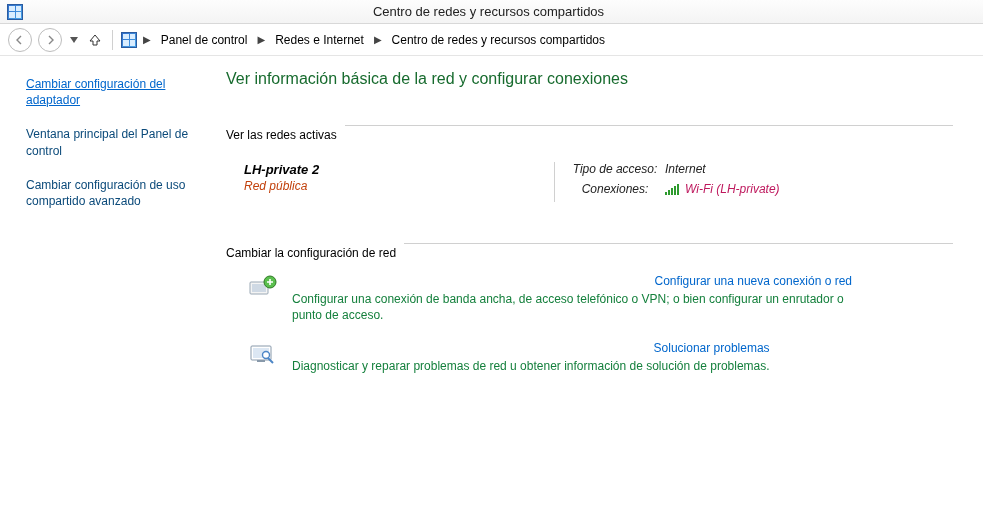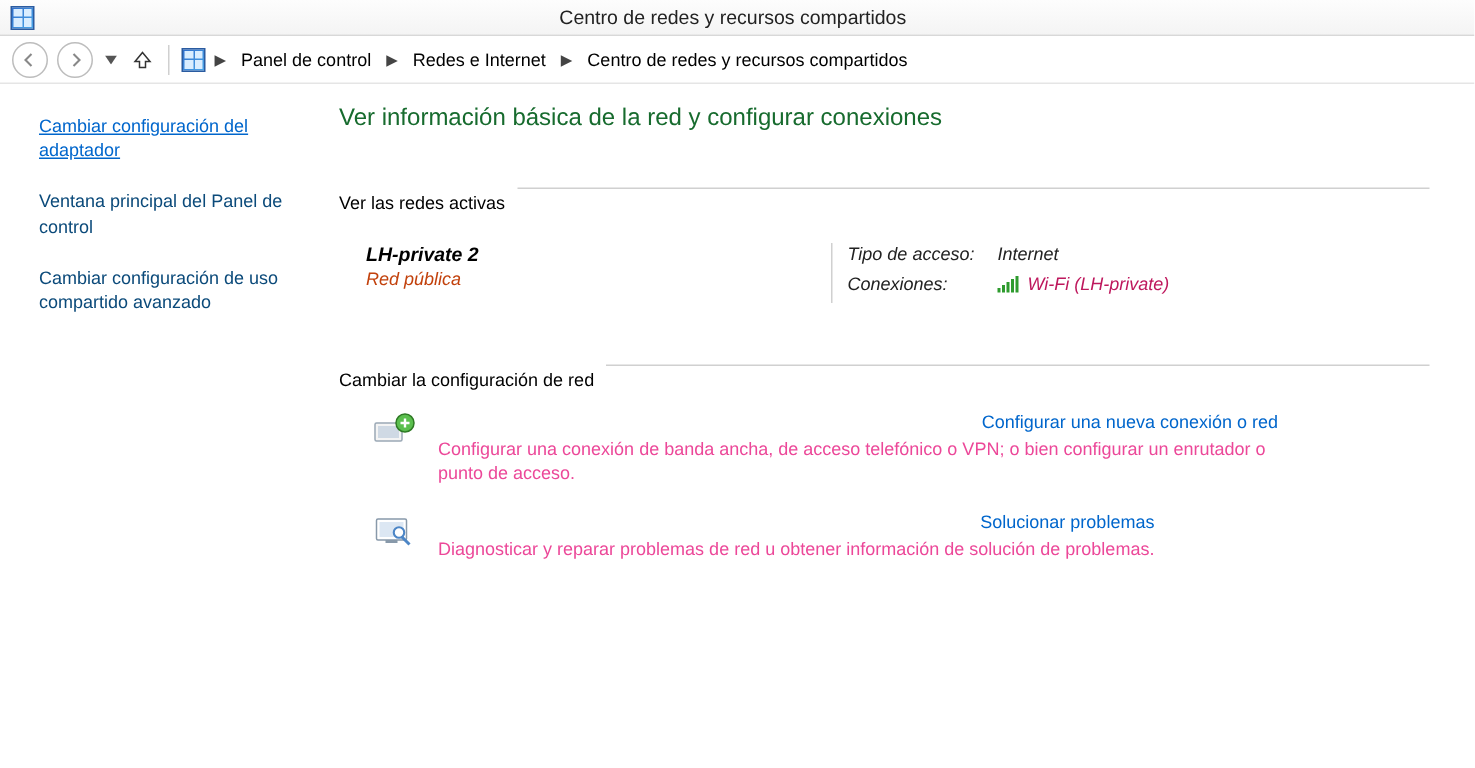--- a/index.html
+++ b/index.html
@@ -34,37 +34,37 @@
   .ruled-section { display:flex; align-items:center; margin-bottom:14px;}
   .ruled-section .label { white-space:nowrap; margin-right:8px;margin-top:20px; }
   .ruled-section .rule { flex:1; height:1px; background:#d0d0d0; }
 
   .networks { display:flex; padding: 6px 0 24px 18px; font-style: italic; }
   .net-left { width: 300px; }
   .net-name { font-weight:700; font-size:13px; margin-bottom:2px; }
   .net-type { font-size:12px; color:#c2410c; }
   .net-divider { width:1px; background:#d0d0d0; margin: 0 10px; }
   .net-right { font-size:12px; }
-  .net-row { display:flex; margin-bottom:6px; align-items:center; }
+  .net-row { display:flex; margin-bottom:6px; align-items:center;text-align:center; }
   .net-row .klabel { width:100px; color:#222; }
   .net-row .kval { color:#222; }
   .wifi-link { color:#be185d; display:inline-flex; align-items:center; gap:6px; }
   .wifi-icon { width:14px; height:12px; display:flex; align-items:flex-end; gap:1px; }
   .wifi-icon span { display:inline-block; width:2px; background:#2e9b2e; }
   .wifi-icon span:nth-child(1){height:3px;}
   .wifi-icon span:nth-child(2){height:5px;}
   .wifi-icon span:nth-child(3){height:7px;}
   .wifi-icon span:nth-child(4){height:9px;}
   .wifi-icon span:nth-child(5){height:11px;}
 
   .config-items { padding-left: 22px; }
   .config-item { display:flex; gap:12px; margin-bottom:18px; }
   .config-icon { width:32px; height:28px; flex-shrink:0; display:flex; align-items:flex-start; justify-content:center;}
   .config-title { color:#0066cc; font-size:12px; margin-bottom:3px; display:block;text-align:right; }
-  .config-desc { color:#ec4899; font-size:12px; line-height:1.35; max-width:560px;}
+  .config-desc { color:#15803d; font-size:12px; line-height:1.35; max-width:560px;}
 
   .cp-mini { width:16px; height:16px; background:linear-gradient(135deg,#2f6ecb,#4aa5e8); border:1px solid #2a5ba0; display:grid; grid-template-columns:1fr 1fr; grid-template-rows:1fr 1fr; gap:1px; padding:1px;}
   .cp-mini i{background:#d9edff;display:block;}
 </style>
 </head>
 <body>
 
 <div class="titlebar">
   <div class="titlebar-icon">
     <div class="cp-mini">

